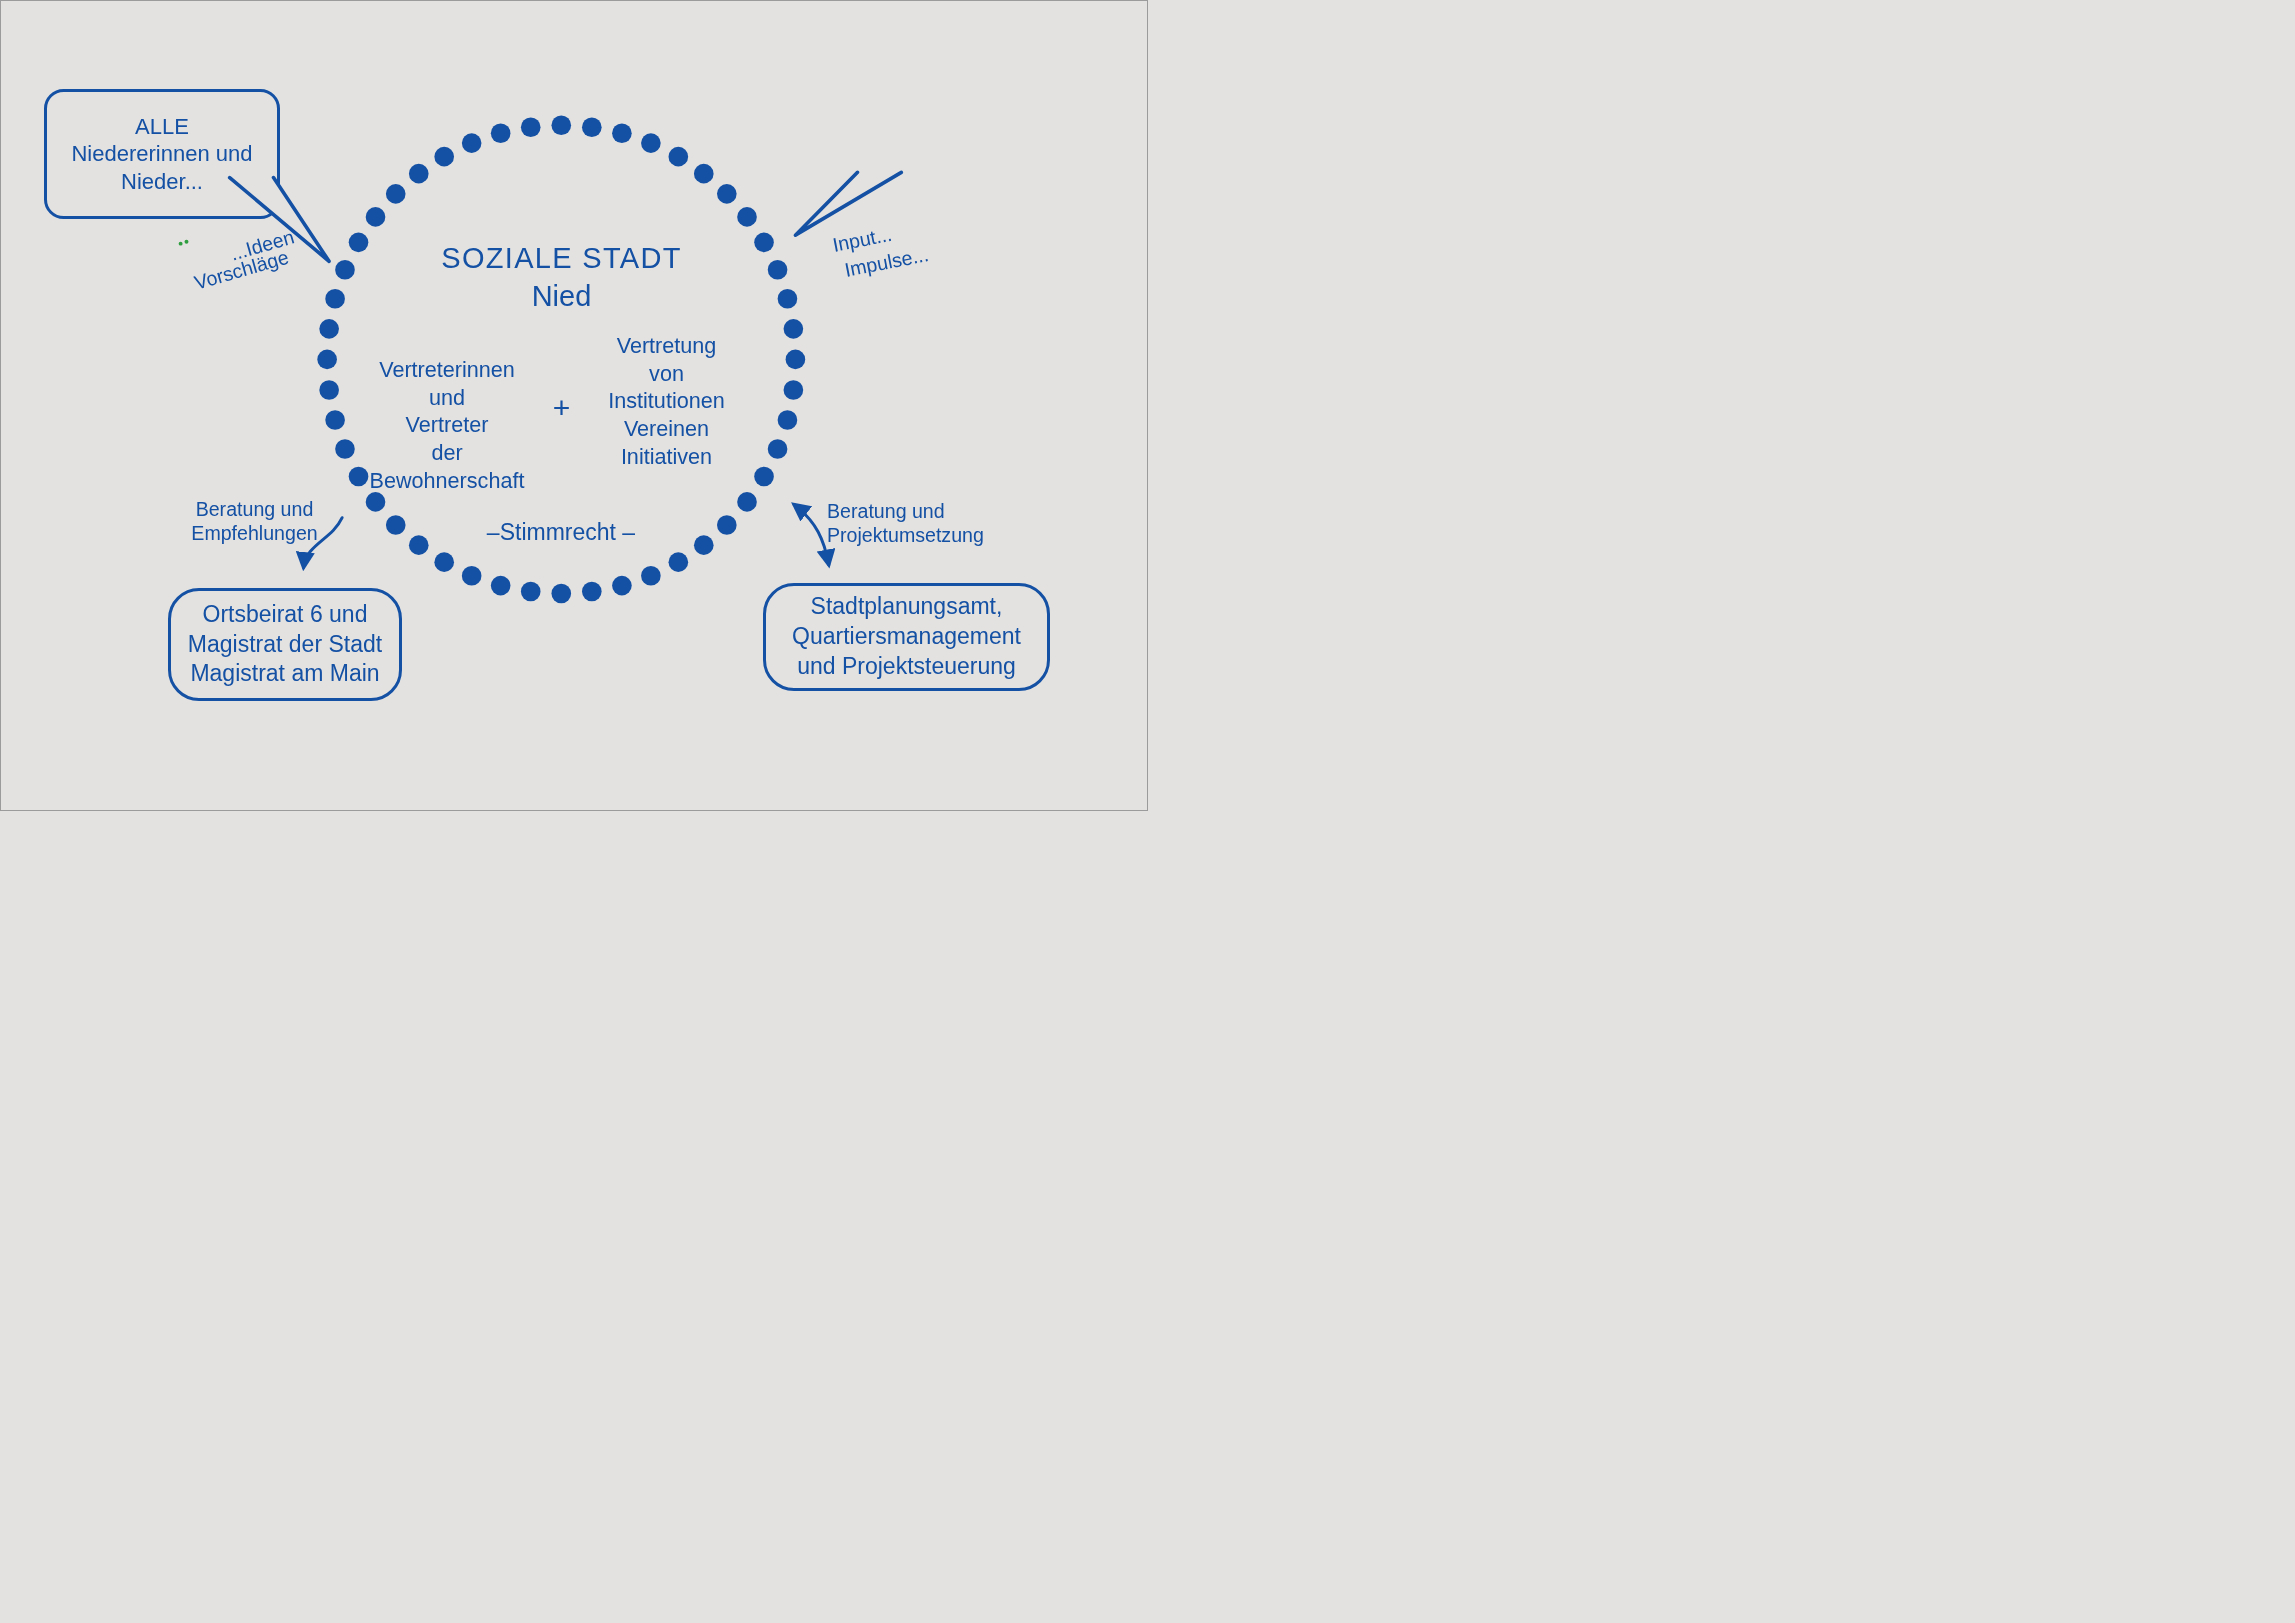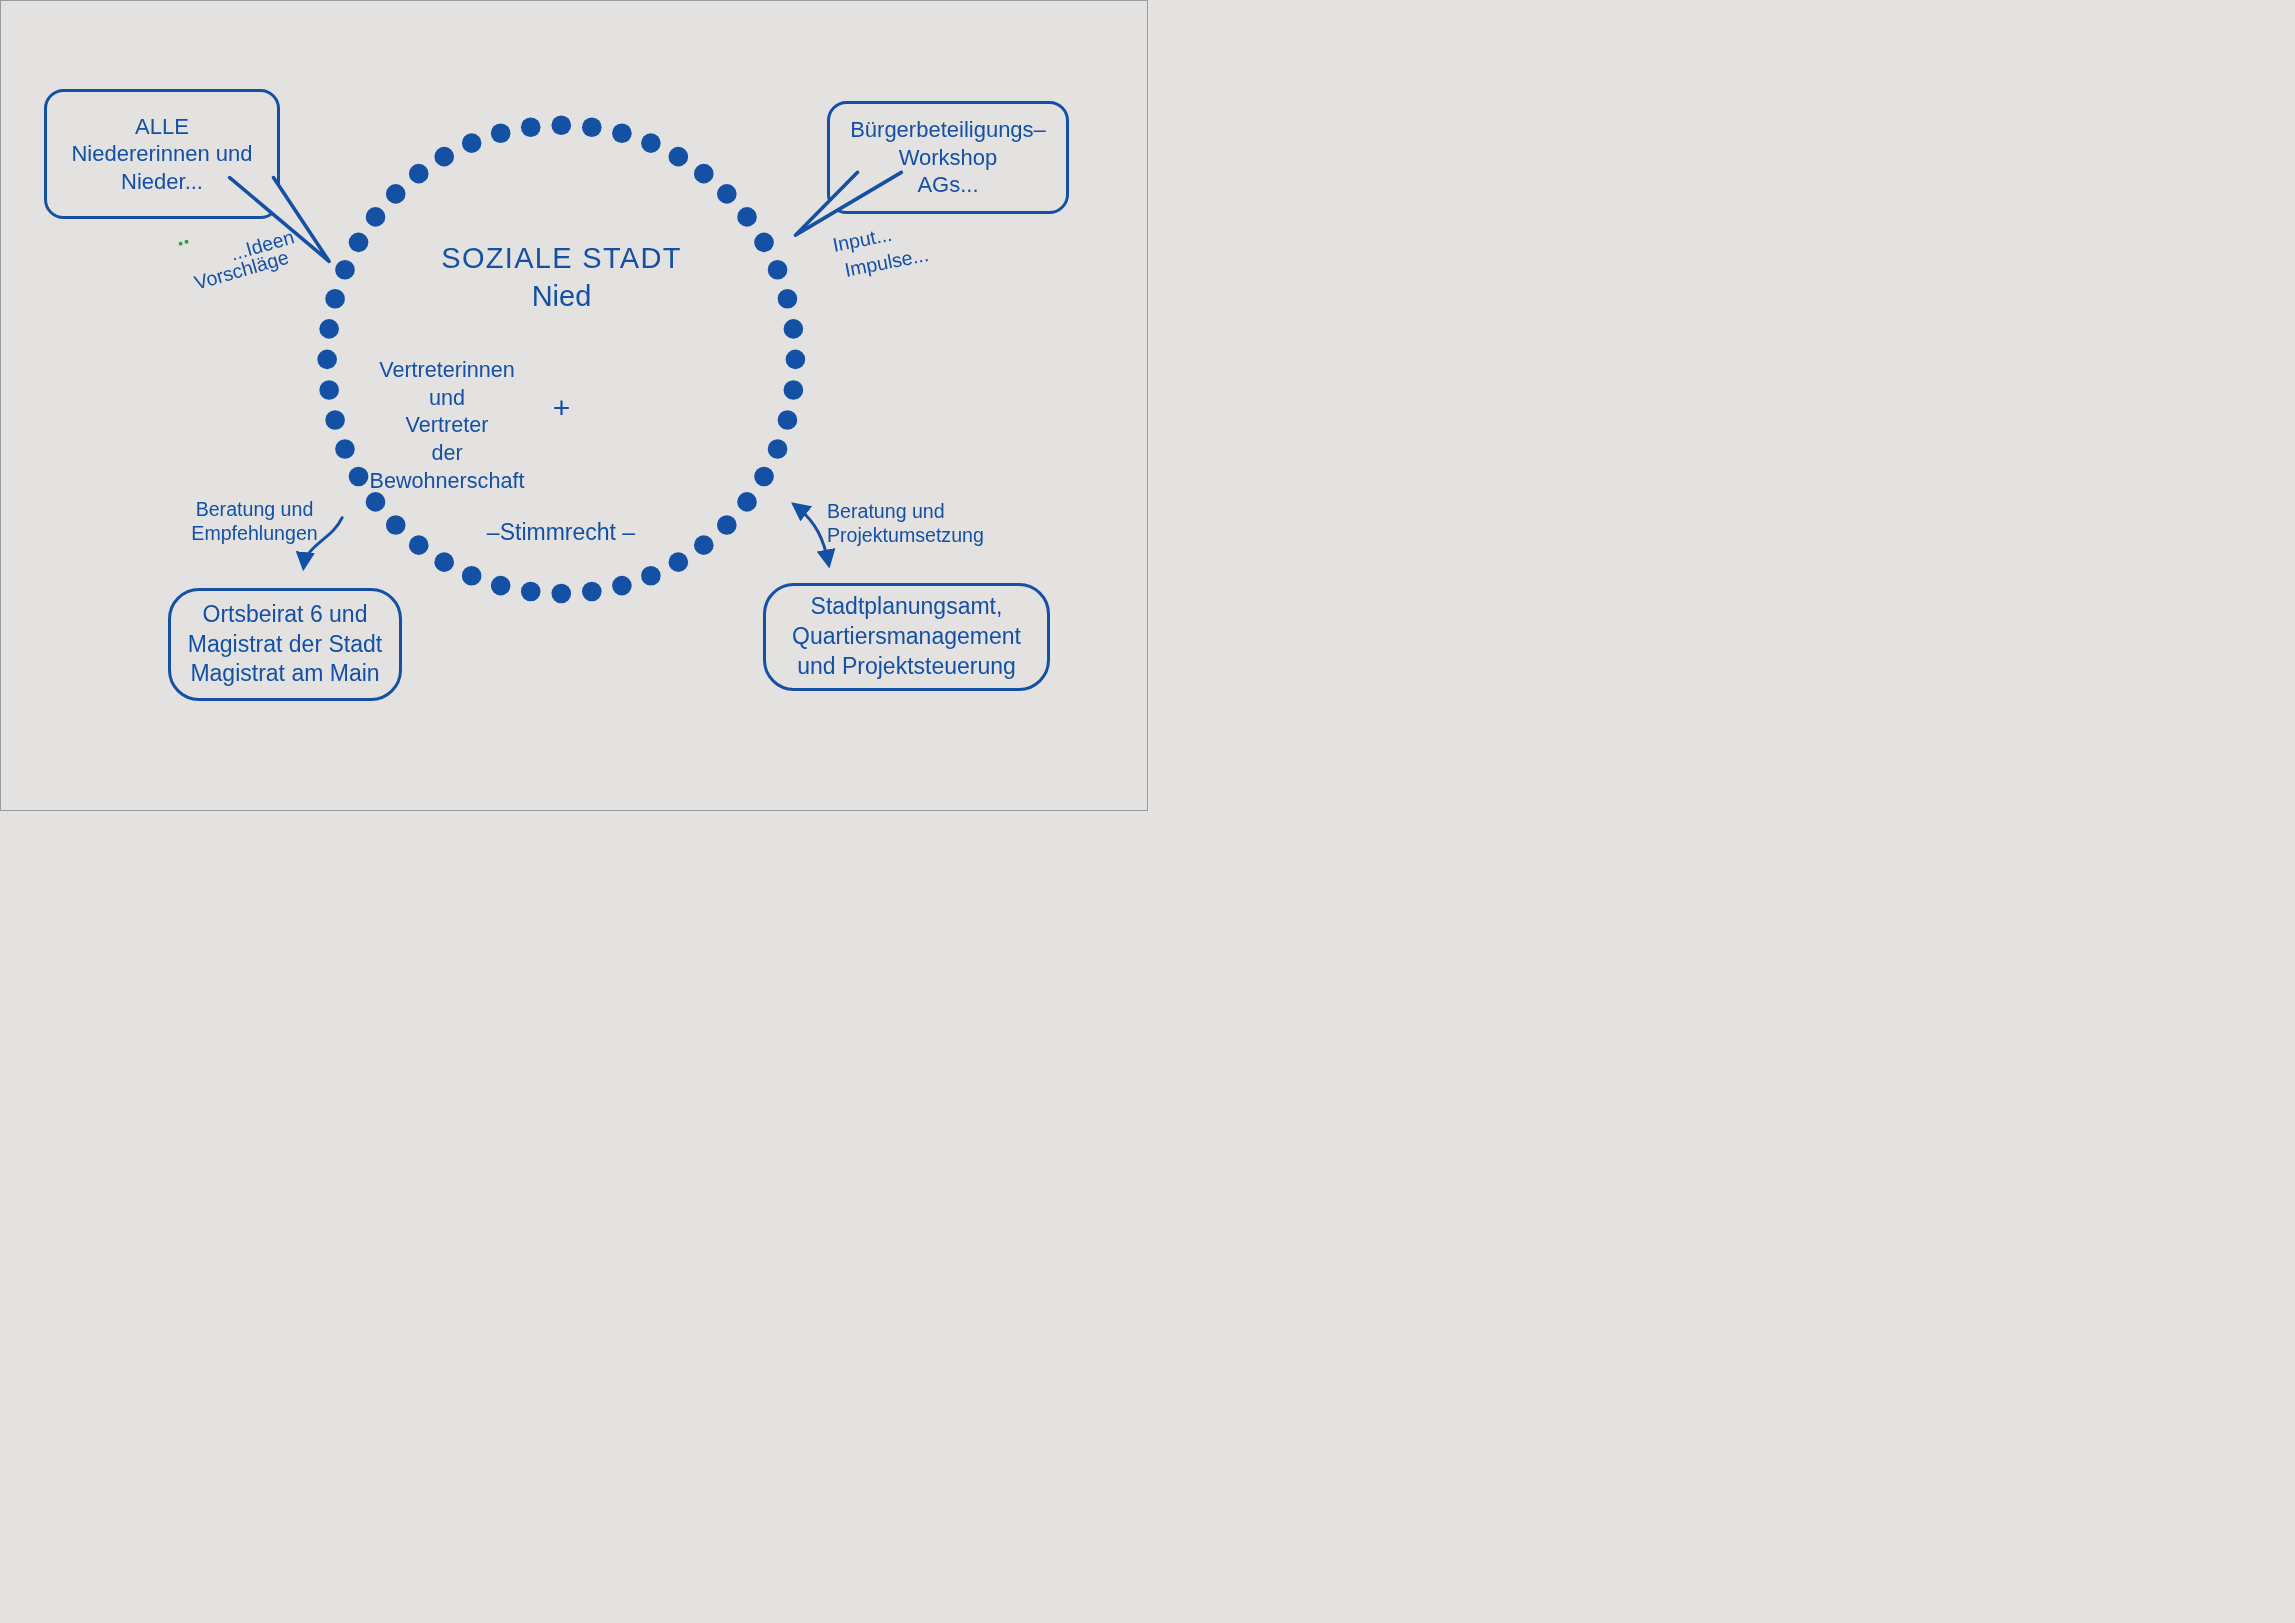--- a/index.html
+++ b/index.html
@@ -68,38 +68,38 @@
   <div class="abs center-text col" style="left:338px;top:331px;width:216px;margin-top:24px;">
     <span>Vertreterinnen</span>
     <span>und</span>
     <span>Vertreter</span>
     <span>der</span>
     <span>Bewohnerschaft</span>
   </div>
 
   <div class="abs center-text plus" style="left:541px;top:390px;width:39px;">+</div>
 
+  <div class="abs center-text col" style="left:561px;top:331px;width:209px;">
+    <span>Vertretung</span>
+    <span>von</span>
+    <span>Institutionen</span>
+    <span>Vereinen</span>
+    <span>Initiativen</span>
+  </div>
 
   <div class="abs center-text voting" style="left:429px;top:518px;width:262px;">–Stimmrecht  –</div>
 
   <div class="bubble abs" style="left:43px;top:52px;width:236px;height:130px;">
     <div class="lines">
       <span>ALLE</span>
       <span>Niedererinnen und</span>
       <span>Nieder...</span>
     </div>
   </div>
 
-  <div class="bubble abs" style="left:826px;top:64px;width:242px;height:113px;">
-    <div class="lines">
-      <span>Bürgerbeteiligungs–</span>
-      <span>Workshop</span>
-      <span>AGs...</span>
-    </div>
-  </div>
 
   <div class="bigbox abs" style="left:167px;top:587px;width:234px;height:113px;">
     <div class="lines">
       <span>Ortsbeirat 6 und</span>
       <span>Magistrat der Stadt</span>
       <span>Magistrat am Main</span>
     </div>
   </div>
 
   <div class="bigbox abs" style="left:762px;top:582px;width:287px;height:108px;">

